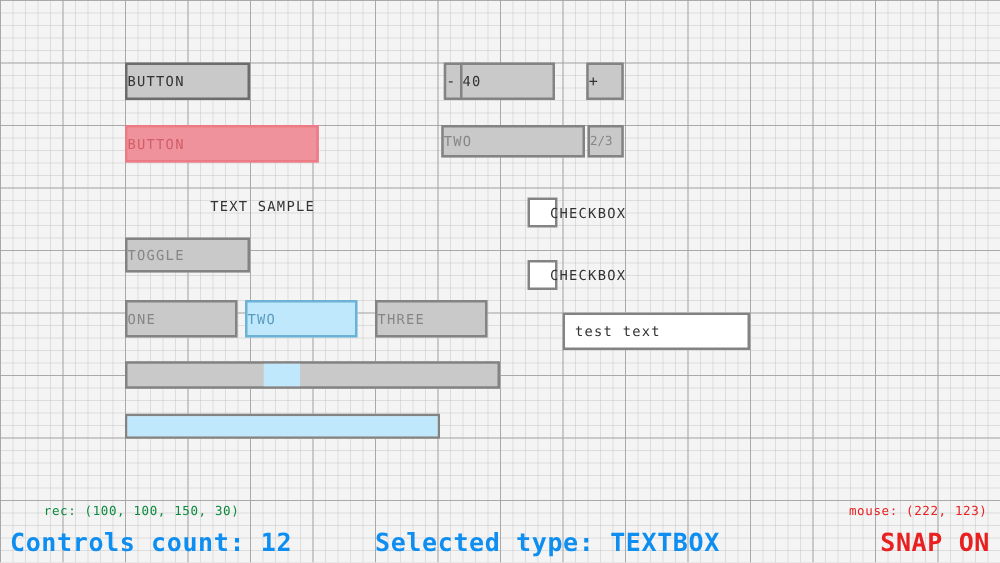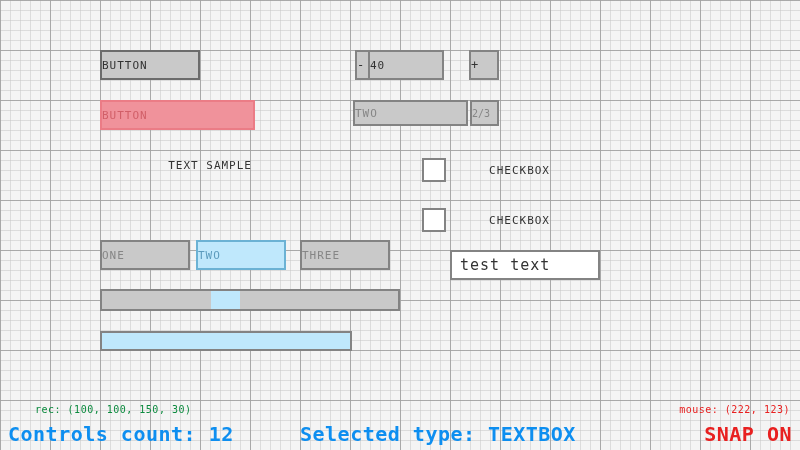--- a/index.html
+++ b/index.html
@@ -137,29 +137,29 @@
 
   
   .cbox-box {
     background: #ffffff;
     border: 2px solid #838383;
     padding: 0;
   }
   .cbox-label {
     color: #333333;
     font-size: 11px;
-    justify-content: flex-end;
+    justify-content: flex-start;
   }
 
   
   .textbox {
     background: #ffffff;
     border: 2px solid #838383;
     color: #333333;
-    font-size: 15px;
+    font-size: 11px;
     justify-content: flex-start;
     padding-left: 8px;
     text-align: right;
   }
 
   
   .status-small {
     position: absolute;
     font-family: "DejaVu Sans Mono", monospace;
     font-size: 10px;
@@ -186,20 +186,23 @@
   </div>
 
   <div class="ctl btn btn-pressed" style="left:100px; top:100px; width:155px; height:30px;">
     <span>BUTTON</span>
   </div>
 
   <div class="ctl label" style="left:112px; top:157px; width:140px; height:16px;">
     <span>TEXT SAMPLE</span>
   </div>
 
+  <div class="ctl toggle" style="left:100px; top:190px; width:100px; height:28px;">
+    <span>TOGGLE</span>
+  </div>
 
   <div class="ctl tg-item" style="left:100px; top:240px; width:90px; height:30px;">
     <span>ONE</span>
   </div>
   <div class="ctl tg-item active" style="left:196px; top:240px; width:90px; height:30px;">
     <span>TWO</span>
   </div>
   <div class="ctl tg-item" style="left:300px; top:240px; width:90px; height:30px;">
     <span>THREE</span>
   </div>

